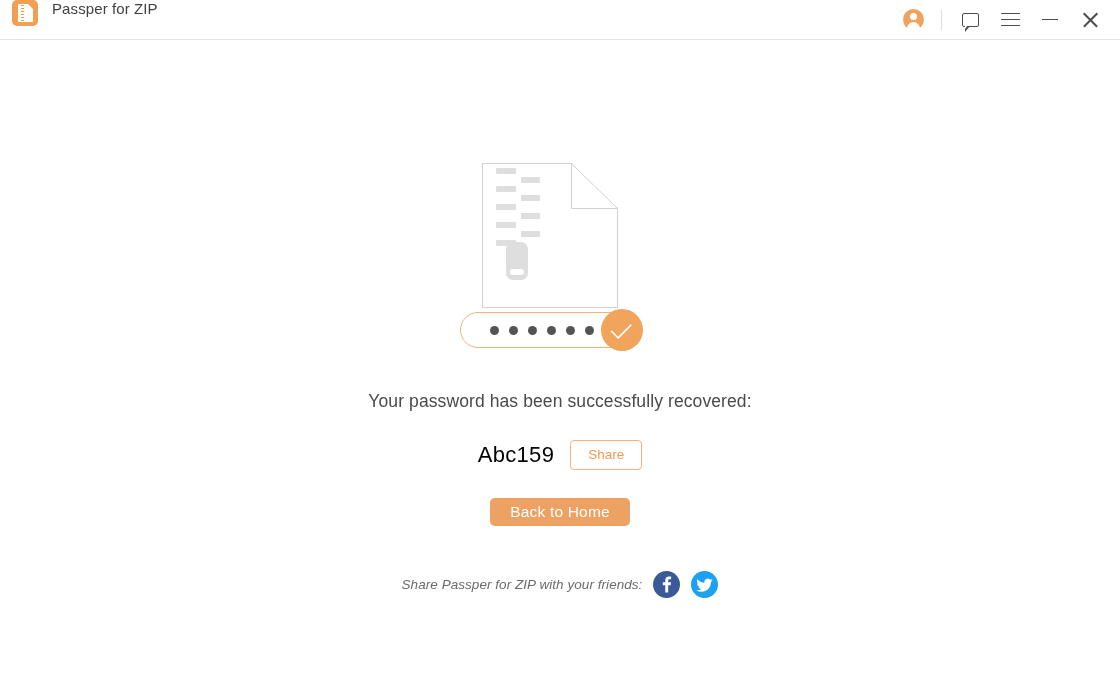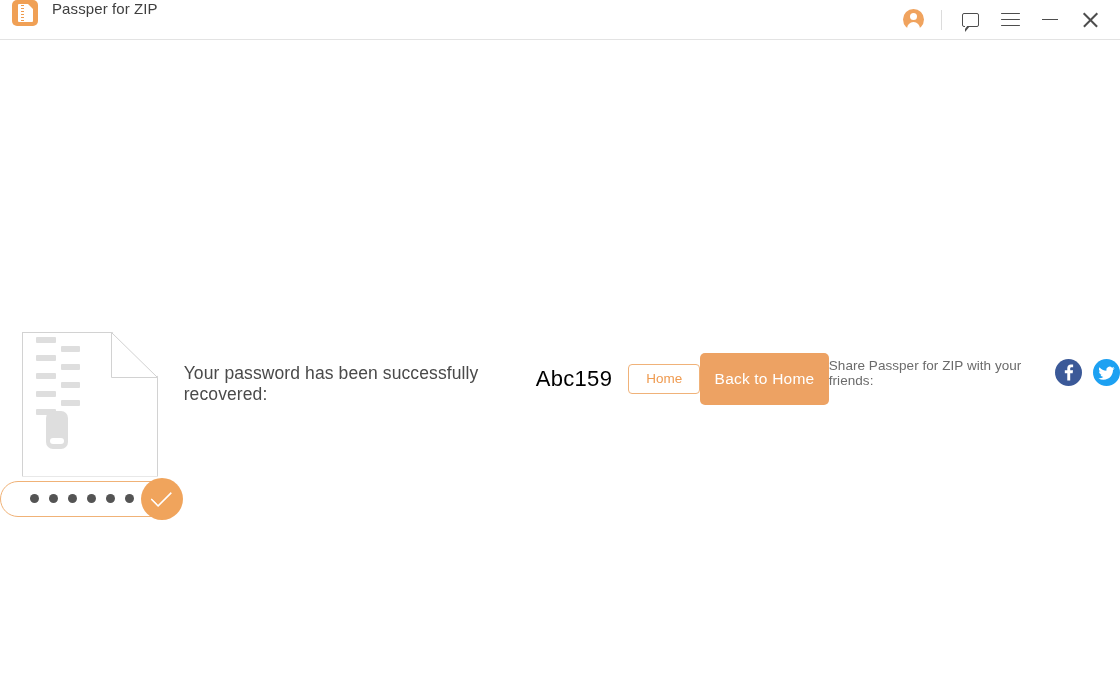--- a/index.html
+++ b/index.html
@@ -205,21 +205,21 @@
     background: #4d4d4d;
   }
   .icon-close span:nth-child(1) { transform: rotate(45deg); }
   .icon-close span:nth-child(2) { transform: rotate(-45deg); }
 
   
   .content {
     flex: 1 1 auto;
     position: relative;
     display: flex;
-    flex-direction: row;
+    flex-direction: column;
     align-items: center;
   }
 
   
   .illustration {
     position: relative;
     width: 200px;
     height: 190px;
     margin-top: 123px;
   }
@@ -359,31 +359,32 @@
   
   .primary-btn {
     margin-top: 28px;
     font-family: inherit;
     font-size: 15.5px;
     color: #ffffff;
     background: #eda263;
     border: none;
     border-radius: 5px;
     width: 140px;
-    height: 52px;
+    height: 28px;
     cursor: pointer;
     letter-spacing: 0.2px;
   }
 
   
   .share-row {
-    margin-top: 15px;
+    margin-top: 45px;
     display: flex;
     align-items: center;
     gap: 11px;
+    font-style: italic;
   }
   .share-label {
     font-size: 13.5px;
     color: #6b6b6b;
     letter-spacing: 0.05px;
   }
   .social {
     width: 27px;
     height: 27px;
     border-radius: 50%;
@@ -484,21 +485,21 @@
       <div class="check-circle">
         <div class="check-mark"></div>
       </div>
 
     </div>
 
     <div class="headline">Your password has been successfully recovered:</div>
 
     <div class="password-row">
       <div class="password-value">Abc159</div>
-      <button class="copy-btn">Home</button>
+      <button class="copy-btn">Share</button>
     </div>
 
     <button class="primary-btn">Back to Home</button>
 
     <div class="share-row">
       <div class="share-label">Share Passper for ZIP with your friends:</div>
 
       <div class="social social-fb">
         <svg width="27" height="27" viewBox="0 0 27 27">
           <path fill="#ffffff" d="M15.2 21.5v-7.3h2.45l.37-2.85H15.2V9.53c0-.82.23-1.38 1.41-1.38h1.5V5.6c-.26-.04-1.15-.11-2.19-.11-2.17 0-3.65 1.32-3.65 3.75v2.11h-2.45v2.85h2.45v7.3h3.93z"></path>

